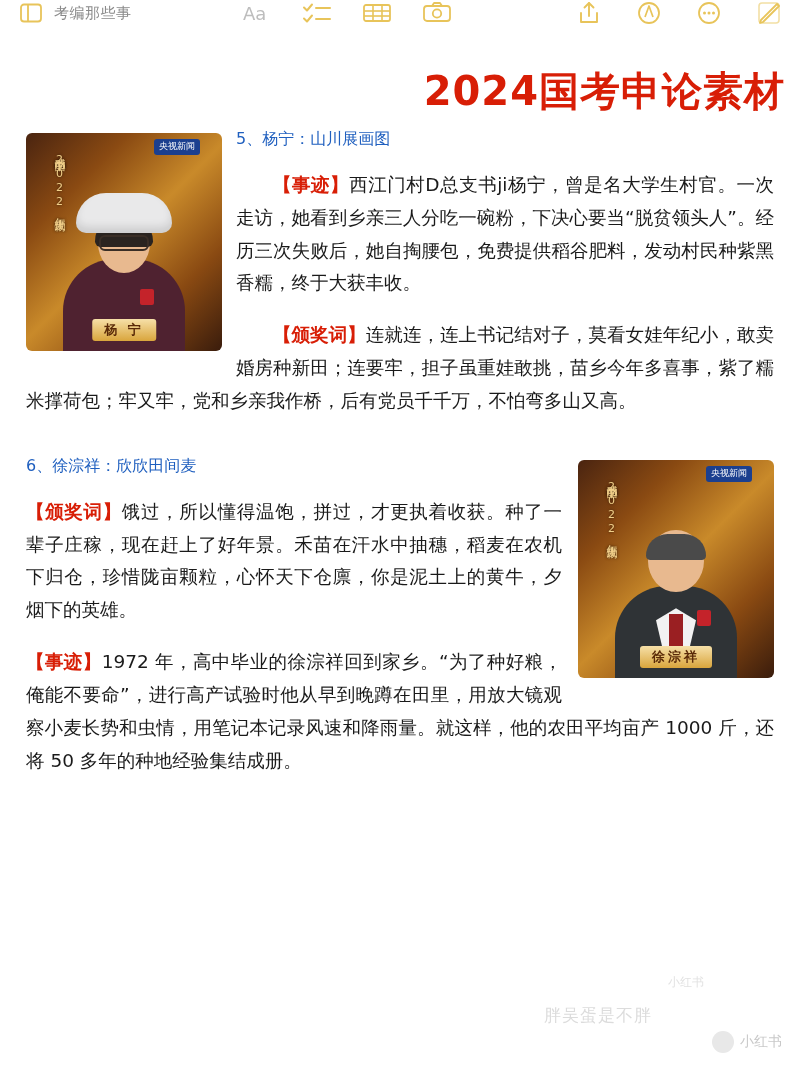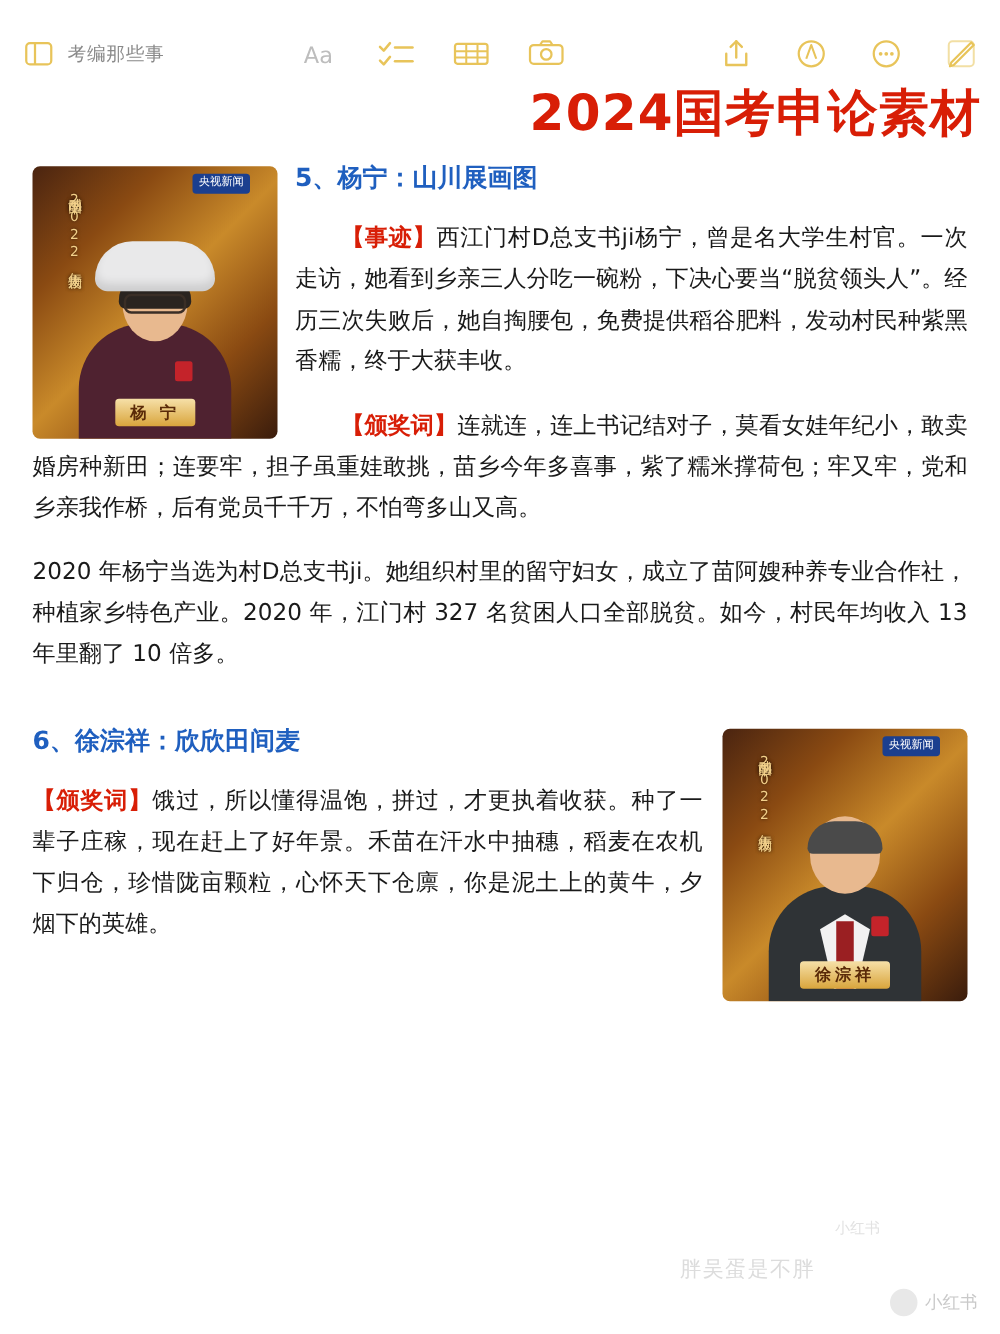--- a/index.html
+++ b/index.html
@@ -13,21 +13,21 @@
     position: relative;
     font-family: "Liberation Sans", sans-serif;
     color: #111;
     overflow: hidden;
   }
 
   
   .toolbar {
     height: 56px;
     display: flex;
-    align-items: flex-end;
+    align-items: flex-start;
     padding: 0 18px;
     box-sizing: border-box;
     gap: 0px;
     background: #ffffff;
   }
   .tb-left {
     display: flex;
     align-items: center;
     gap: 10px;
     flex: 0 0 auto;
@@ -80,22 +80,22 @@
   }
   .para {
     font-size: 18.5px;
     line-height: 1.78;
     color: #1a1a1a;
     text-align: justify;
     font-family: "DejaVu Sans", "Liberation Sans", sans-serif;
   }
   .sec-head {
     color: #1f5fbf;
-    font-weight: bold;
-    font-size: 20px;
+    font-weight: normal;
+    font-size: 16px;
     margin-bottom: 4px;
     font-family: "DejaVu Sans", "Liberation Sans", sans-serif;
   }
   .tag {
     color: #d81e06;
     font-weight: bold;
   }
   .indent { text-indent: 2em; }
 
   
@@ -359,21 +359,20 @@
     <div class="sec-head">5、杨宁：山川展画图</div>
 
     <p class="para indent">
       <span class="tag">【事迹】</span><span>西江门村D总支书ji杨宁，曾是名大学生村官。一次走访，她看到乡亲三人分吃一碗粉，下决心要当“脱贫领头人”。经历三次失败后，她自掏腰包，免费提供稻谷肥料，发动村民种紫黑香糯，终于大获丰收。</span>
     </p>
 
     <p class="para indent">
       <span class="tag">【颁奖词】</span><span>连就连，连上书记结对子，莫看女娃年纪小，敢卖婚房种新田；连要牢，担子虽重娃敢挑，苗乡今年多喜事，紫了糯米撑荷包；牢又牢，党和乡亲我作桥，后有党员千千万，不怕弯多山又高。</span>
     </p>
 
-    <p class="para">2020 年杨宁当选为村D总支书ji。她组织村里的留守妇女，成立了苗阿嫂种养专业合作社，种植家乡特色产业。2020 年，江门村 327 名贫困人口全部脱贫。如今，村民年均收入 13 年里翻了 10 倍多。</p>
   </div>
 
   <div class="section clearfix" style="margin-top:20px;">
     <div class="figure fig-right">
       <div class="person">
         <div class="p-body" style="background:#2f3336;"></div>
         <div class="p-shirt"></div>
         <div class="p-tie"></div>
         <div class="p-head" style="bottom:86px;width:56px;height:62px;"></div>
         <div class="p-hair" style="bottom:118px;width:60px;height:26px;background:#4a4a4a;"></div>
@@ -383,20 +382,23 @@
       <div class="badge-cctv">央视新闻</div>
       <div class="name-plate">徐淙祥</div>
     </div>
 
     <div class="sec-head">6、徐淙祥：欣欣田间麦</div>
 
     <p class="para">
       <span class="tag">【颁奖词】</span><span>饿过，所以懂得温饱，拼过，才更执着收获。种了一辈子庄稼，现在赶上了好年景。禾苗在汗水中抽穗，稻麦在农机下归仓，珍惜陇亩颗粒，心怀天下仓廪，你是泥土上的黄牛，夕烟下的英雄。</span>
     </p>
 
+    <p class="para">
+      <span class="tag">【事迹】</span><span>1972 年，高中毕业的徐淙祥回到家乡。“为了种好粮，俺能不要命”，进行高产试验时他从早到晚蹲在田里，用放大镜观察小麦长势和虫情，用笔记本记录风速和降雨量。就这样，他的农田平均亩产 1000 斤，还将 50 多年的种地经验集结成册。</span>
+    </p>
   </div>
 
 </div>
 
 <div class="wm-small">小红书</div>
 <div class="wm-mid">胖吴蛋是不胖</div>
 <div class="wm-xhs">
   <span class="wm-badge"></span>
   <span>小红书</span>
 </div>

